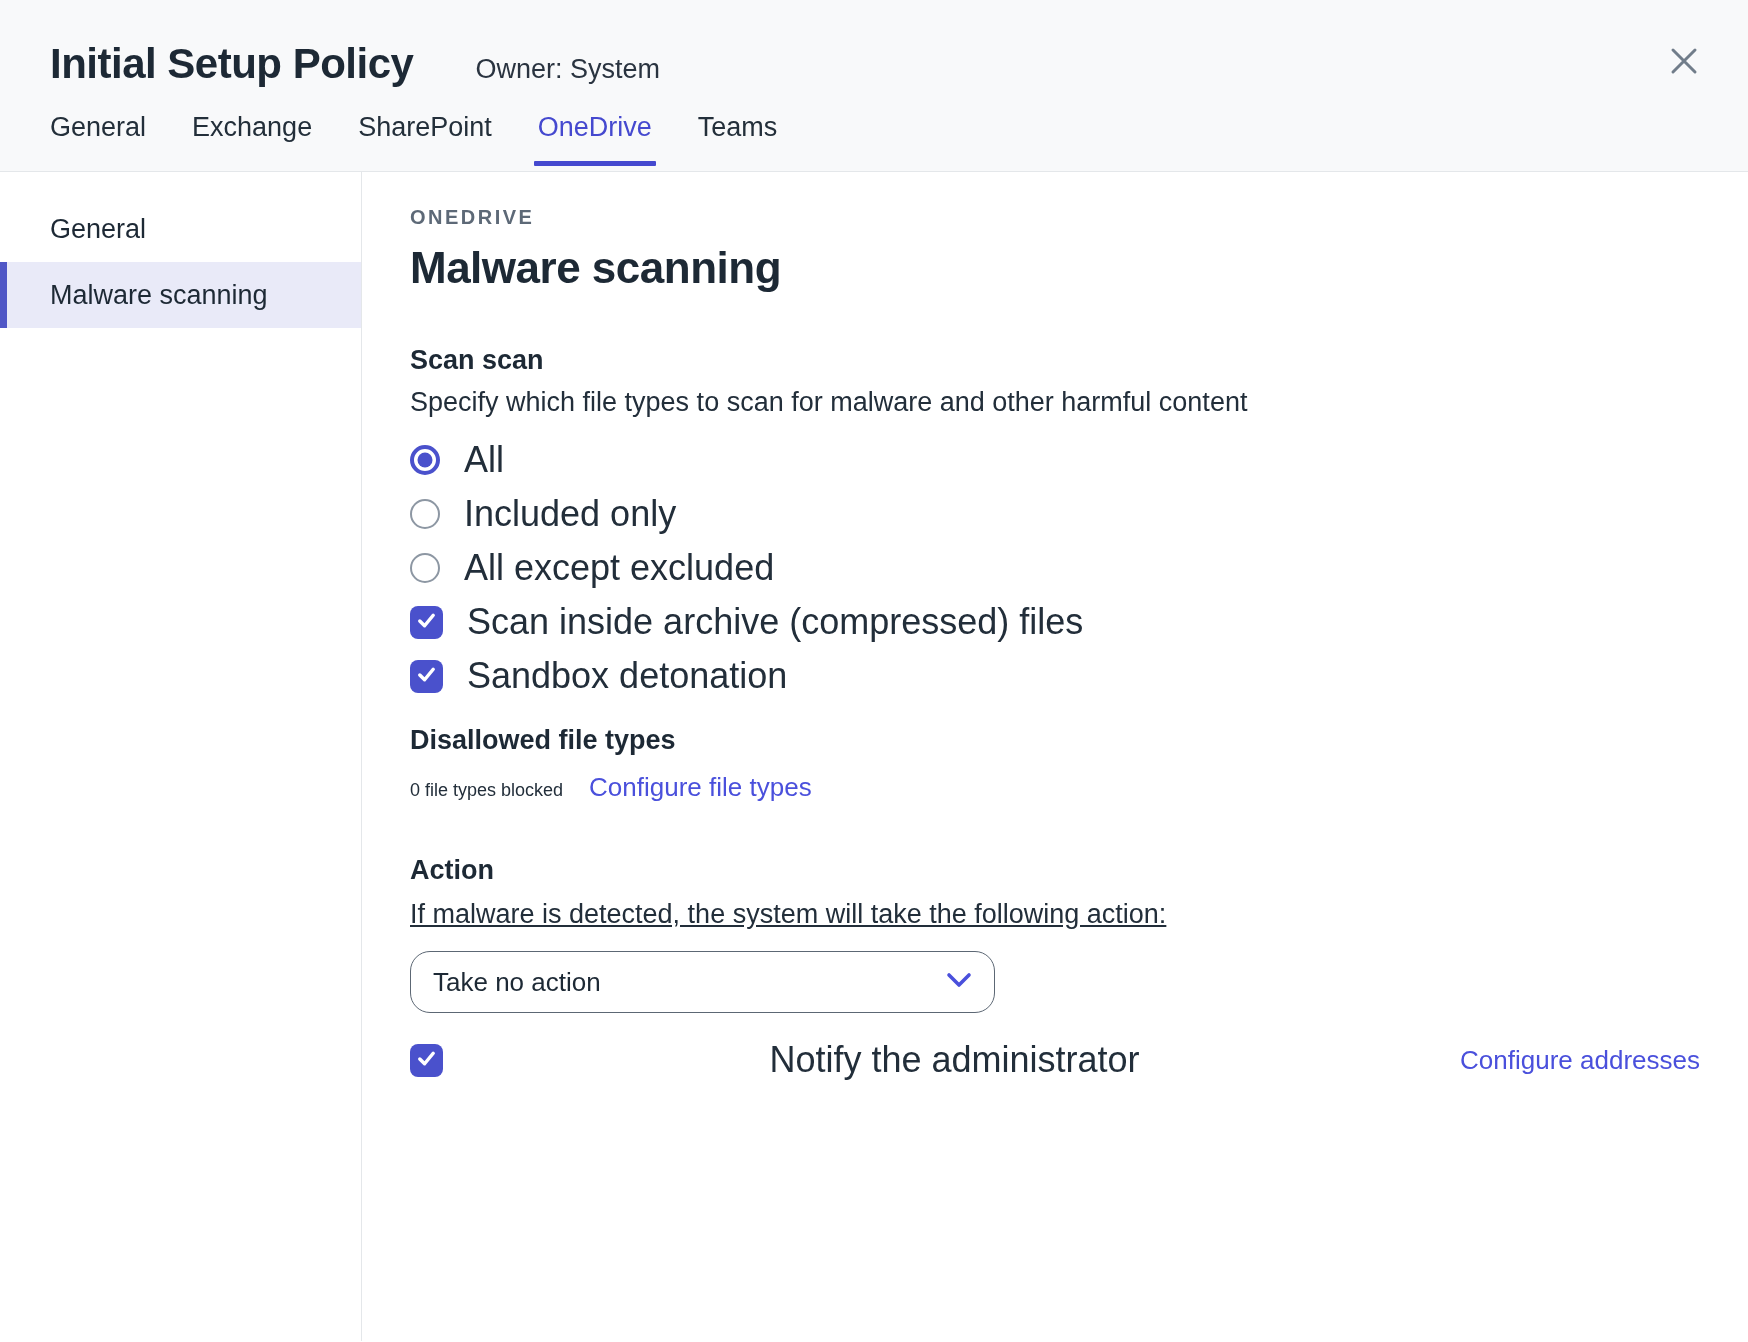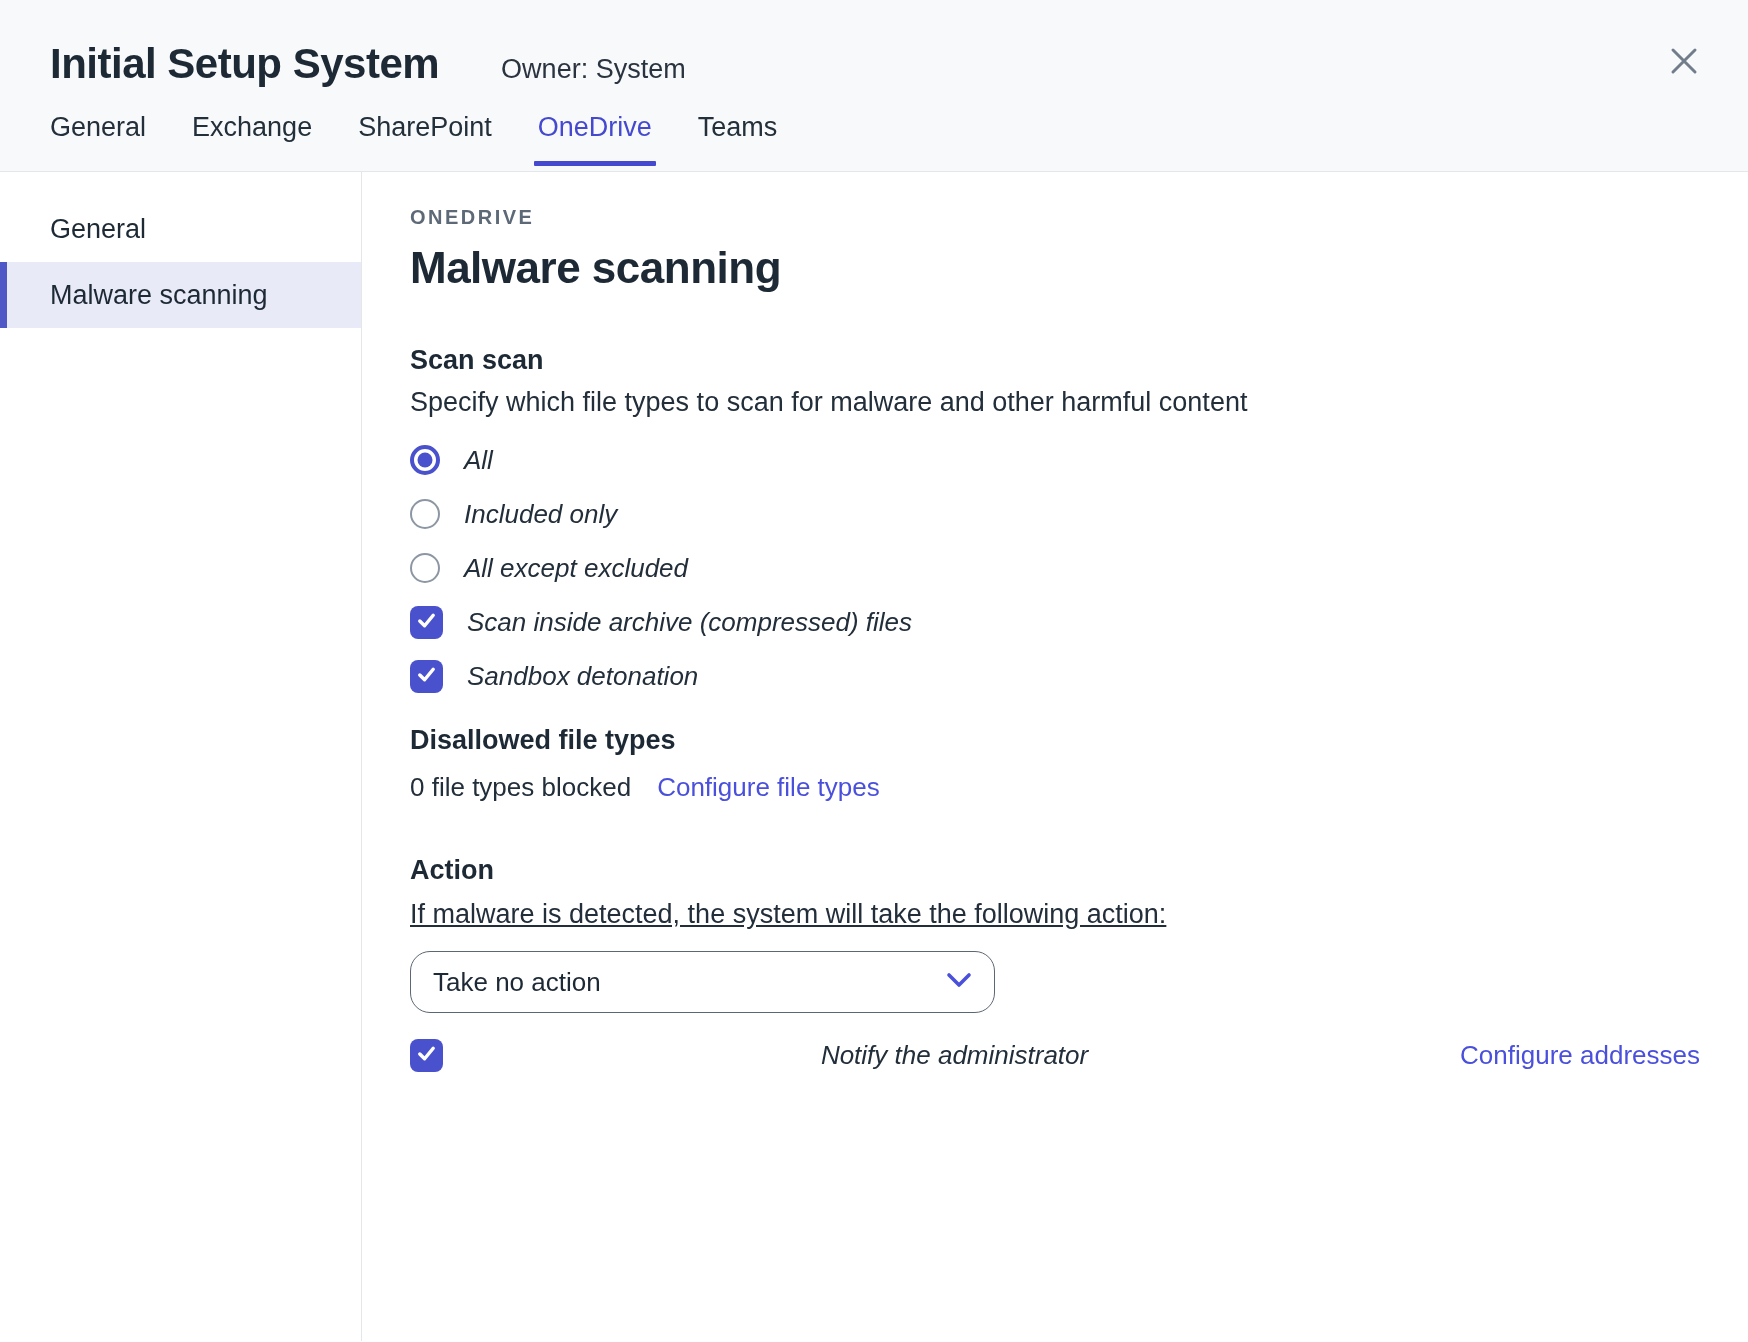--- a/index.html
+++ b/index.html
@@ -61,58 +61,58 @@
   }
   .main{padding:34px 48px 0 48px;flex:1;}
   .eyebrow{font-size:20px;font-weight:700;letter-spacing:2.5px;color:var(--gray);}
   h1{font-size:44px;font-weight:700;color:var(--dark);margin-top:14px;letter-spacing:-0.5px;}
   .section-heading{font-size:27px;font-weight:700;color:var(--dark);}
   .body-text{font-size:27px;color:var(--body);line-height:37px;}
   .sec-scan .section-heading{margin-top:52px;}
   .sec-scan .body-text{margin-top:8px;}
   .choice-group{margin-top:12px;}
   .choice-row{display:flex;align-items:center;gap:24px;height:54px;cursor:pointer;}
-  .choice-label{font-size:26px;color:var(--body);font-style:italic;}
+  .choice-label{font-size:36px;color:var(--body);}
   
   .radio{
     width:30px;height:30px;border-radius:50%;border:2px solid var(--radio-border);
     background:#fff;flex-shrink:0;position:relative;
   }
   .radio.selected{border:4px solid var(--accent);}
   .radio.selected::after{
     content:"";position:absolute;left:50%;top:50%;transform:translate(-50%,-50%);
     width:15px;height:15px;border-radius:50%;background:var(--accent);
   }
   
   .checkbox{
     width:33px;height:33px;border-radius:8px;background:var(--accent);
     display:flex;align-items:center;justify-content:center;flex-shrink:0;
   }
   .sec-disallowed .section-heading{margin-top:22px;}
   .sec-disallowed .body-text{margin-top:10px;max-width:1120px;}
   .filetypes-row{display:flex;align-items:baseline;gap:26px;margin-top:16px;}
   .link{font-size:26px;color:var(--link);cursor:pointer;text-decoration:none;}
-  .count-text{font-size:26px;color:var(--body);}
+  .count-text{font-size:18px;color:var(--body);}
   .sec-action .section-heading{margin-top:52px;}
   .sec-action .body-text{margin-top:10px;text-decoration:underline;}
   .select{
     margin-top:18px;width:585px;height:62px;border:1.5px solid var(--select-border);
     border-radius:20px;background:#fff;display:flex;align-items:center;
     justify-content:space-between;padding:0 22px;cursor:pointer;
   }
   .select-value{font-size:26px;color:var(--dark);}
   .notify-row{display:flex;align-items:center;margin-top:26px;justify-content:space-between;}
   .notify-row .link{margin-left:-6px;}
 </style>
 </head>
 <body>
 
 <div class="header">
   <div class="title-row">
-    <div class="policy-title">Initial Setup System</div>
+    <div class="policy-title">Initial Setup Policy</div>
     <div class="owner">Owner: System</div>
   </div>
   <button class="close-btn">
     <span>
       <svg width="30" height="30" viewBox="0 0 30 30">
           <path d="M4 4 L26 26 M26 4 L4 26" stroke="#717d8a" stroke-width="3" stroke-linecap="round" fill="none"></path>
         </svg>
     </span>
   </button>
   <div class="tabs">

